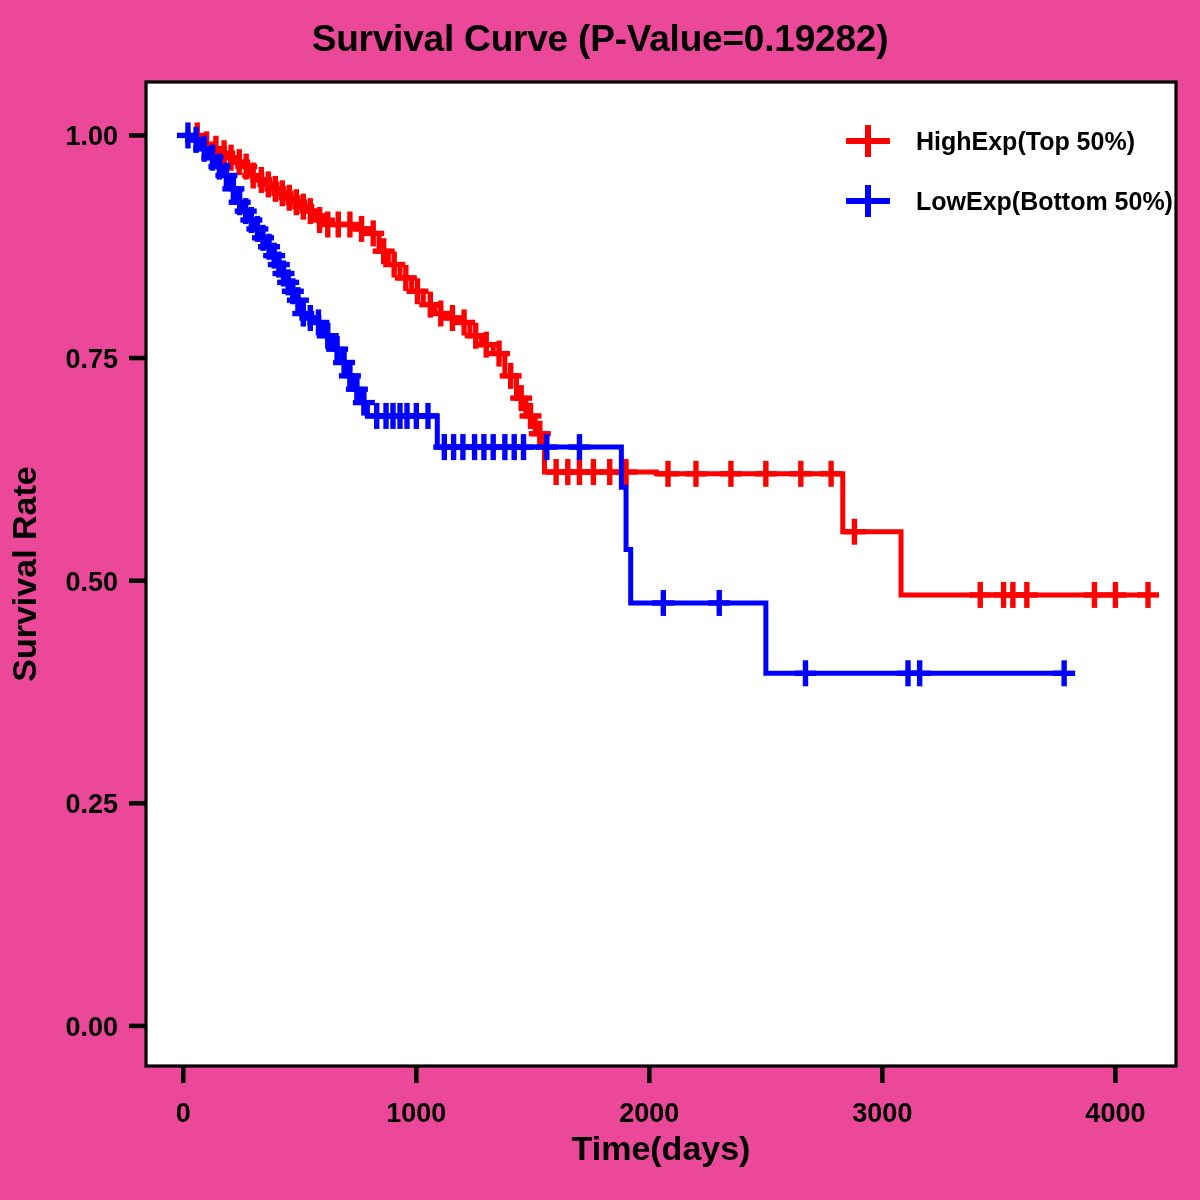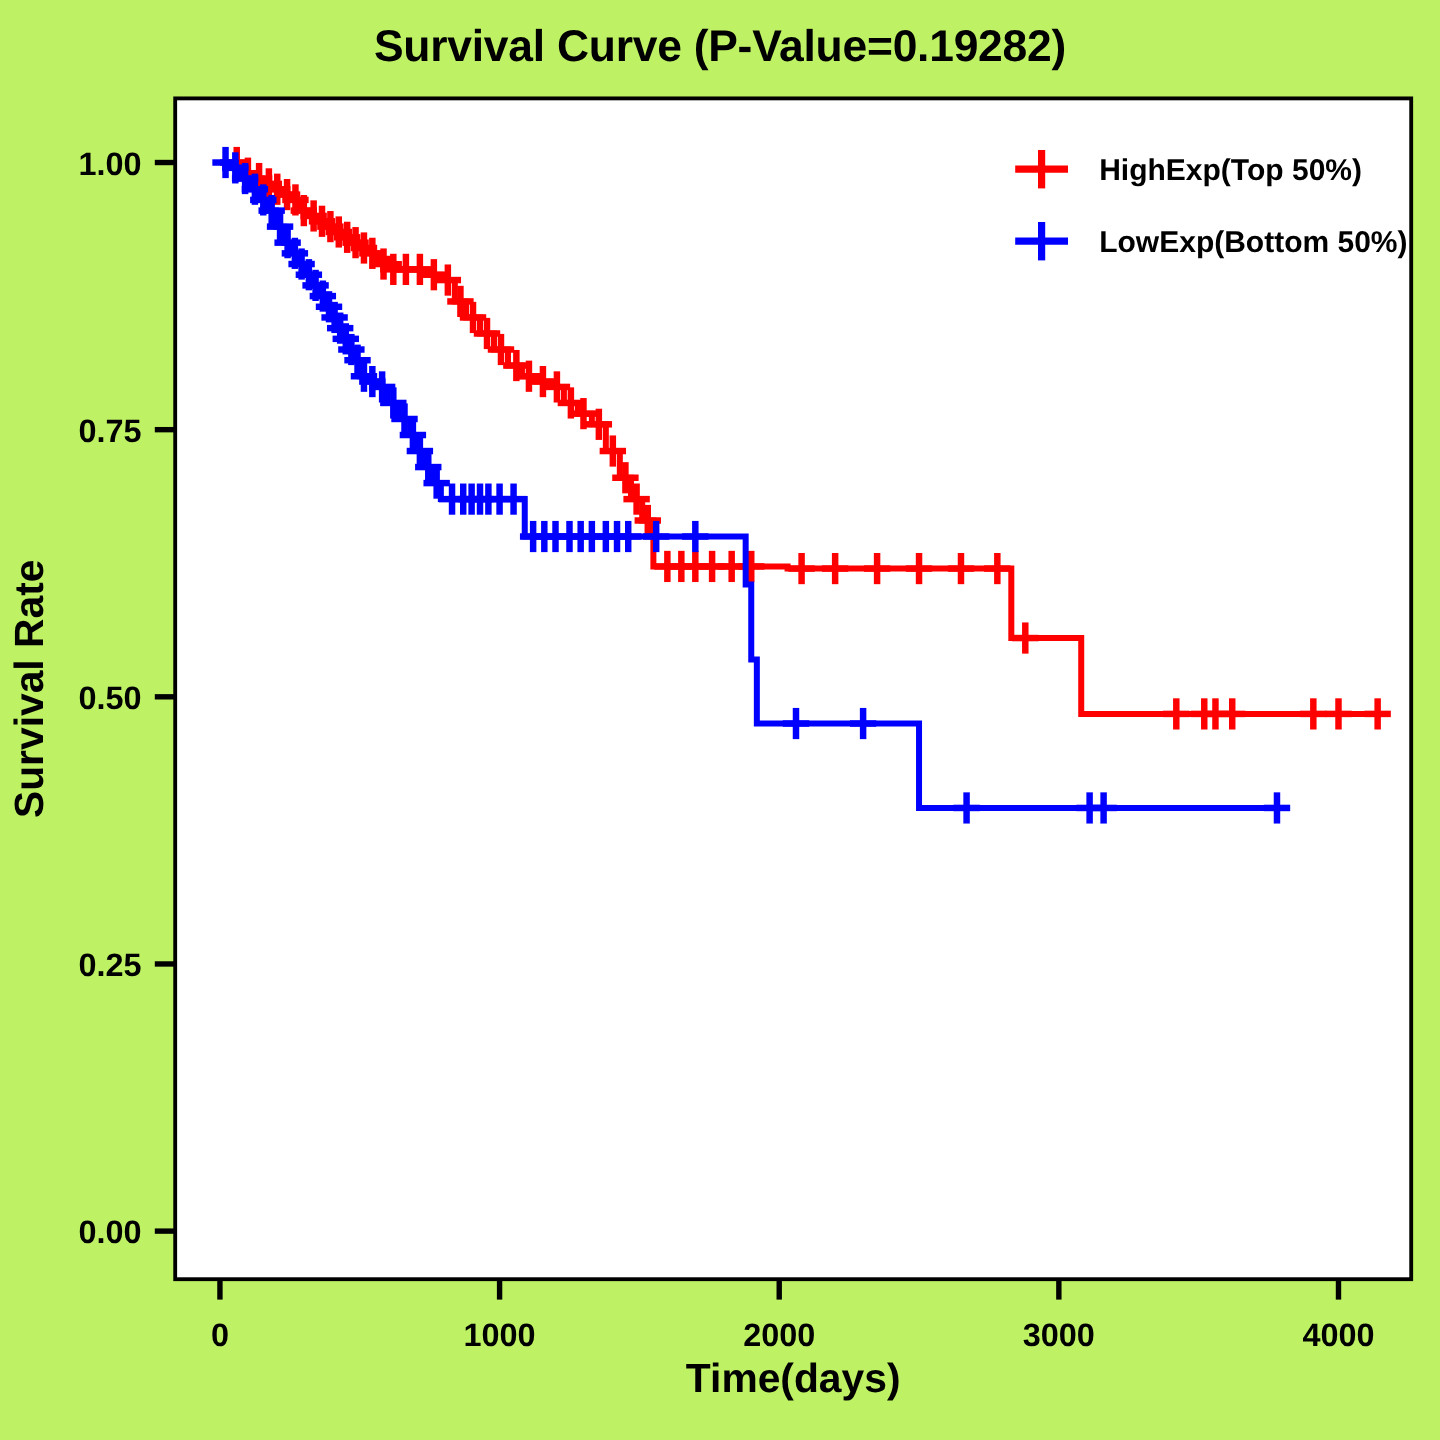--- a/index.html
+++ b/index.html
@@ -10,21 +10,21 @@
   body {
     width: 1200px;
     height: 1200px;
     font-family: "Liberation Sans", sans-serif;
     overflow: hidden;
   }
   #figure {
     position: relative;
     width: 1200px;
     height: 1200px;
-    background: #bef264;
+    background: #ec4899;
   }
   #chart-title {
     position: absolute;
     left: 0;
     top: 18px;
     width: 1200px;
     text-align: center;
     font-family: "Liberation Sans", sans-serif;
     font-weight: bold;
     font-size: 37px;

